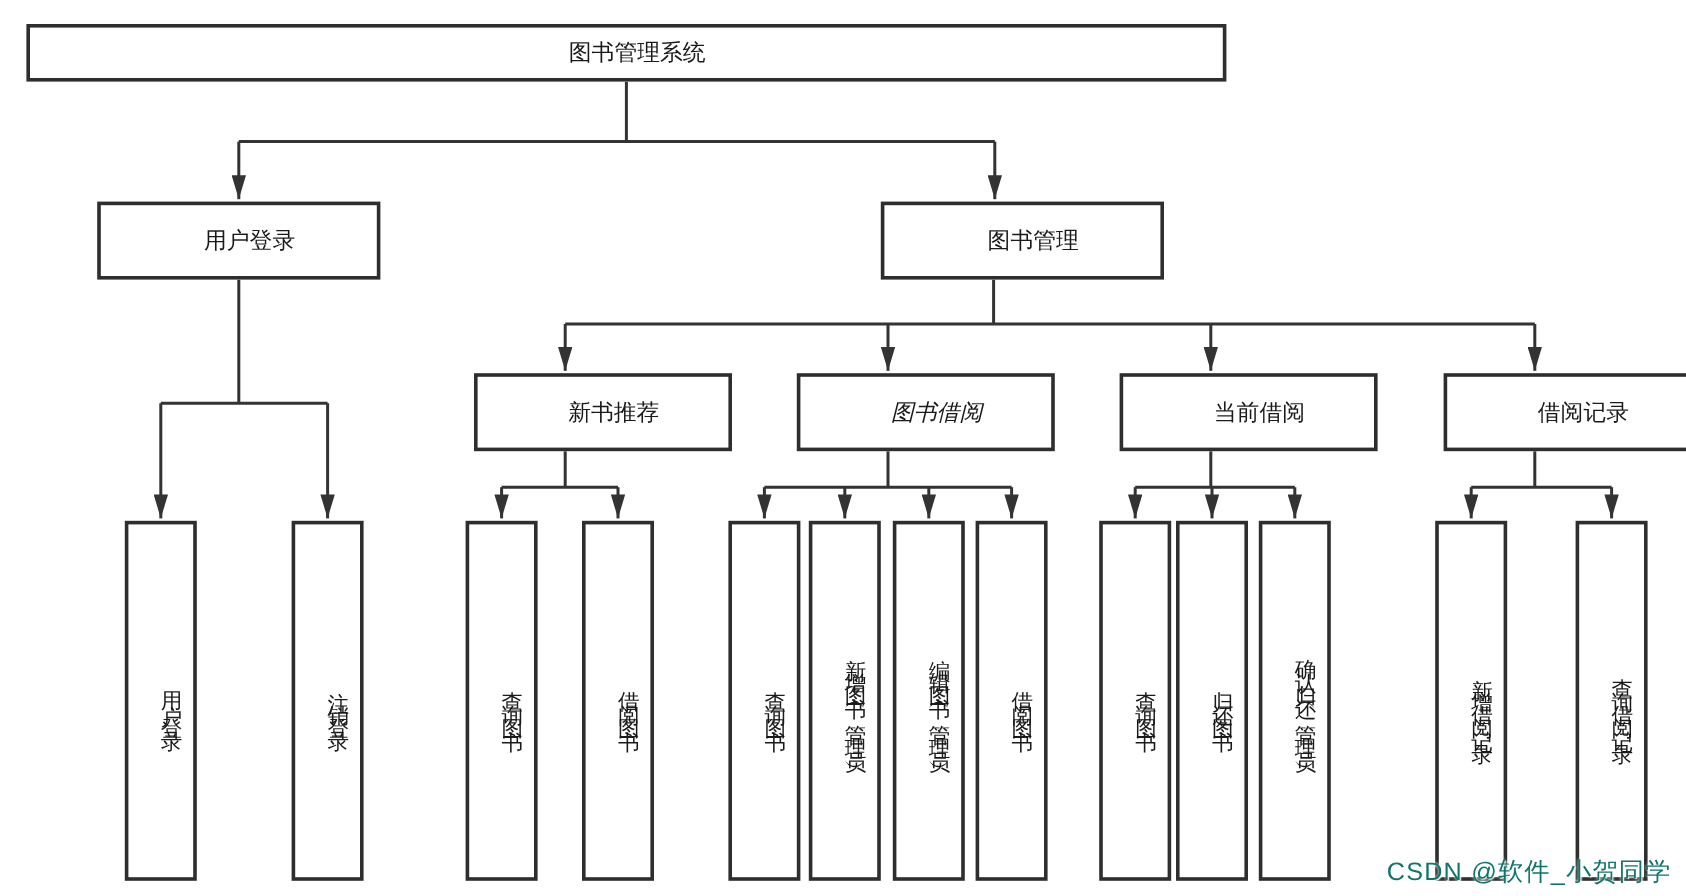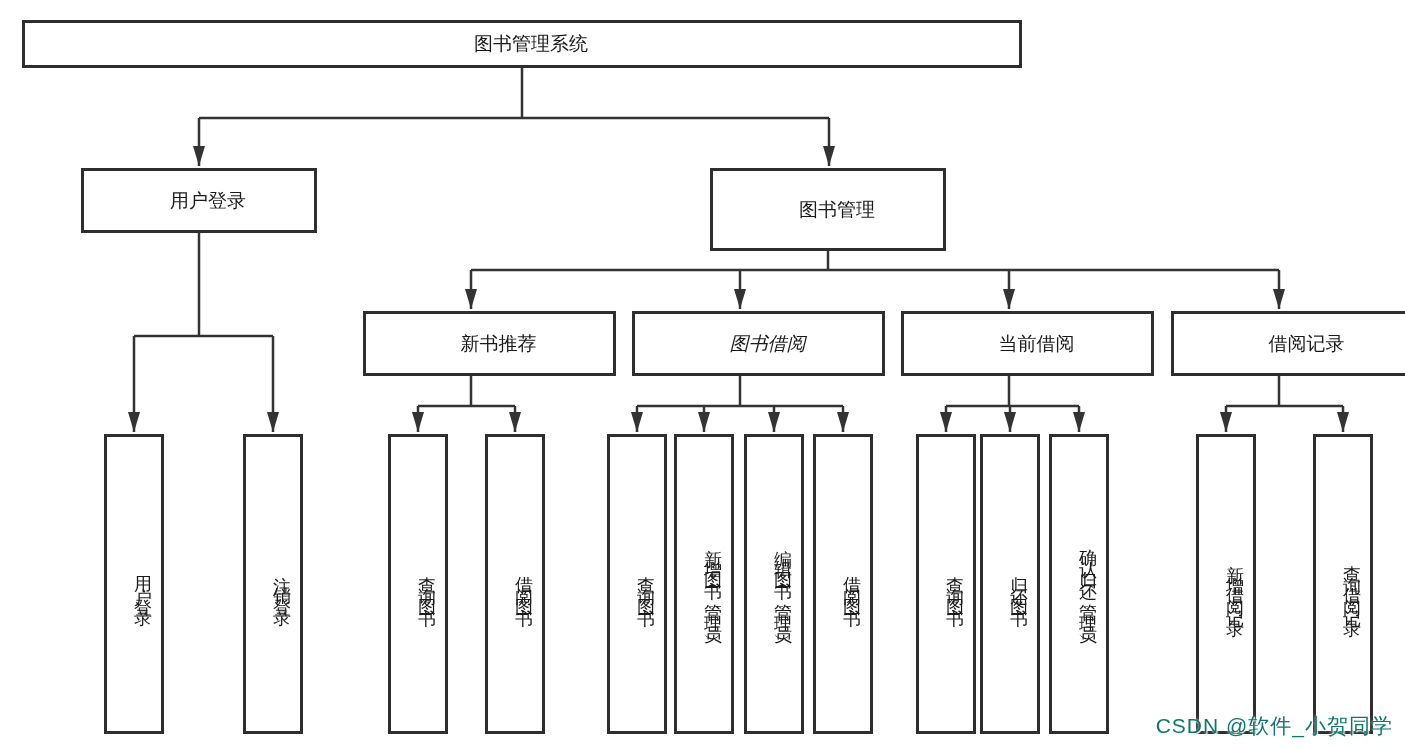--- a/index.html
+++ b/index.html
@@ -41,23 +41,23 @@
     text-orientation: mixed;
     font-size: 18px;
     letter-spacing: 11px;
     line-height: 1;
     white-space: normal;
   }
   
   .n-root  { left: 22px;   top: 20px;  width: 1000px; height: 48px; }
   
   .n-l2a   { left: 81px;   top: 168px; width: 236px;  height: 65px; }
-  .n-l2b   { left: 710px;  top: 168px; width: 236px;  height: 83px; }
+  .n-l2b   { left: 734px;  top: 168px; width: 236px;  height: 65px; }
   
-  .n-l3    { top: 311px; width: 253px; height: 65px; }
+  .n-l3    { top: 311px; width: 215px; height: 65px; margin-left: 32px; }
   .n-l3a   { left: 363px;  }
   .n-l3b   { left: 632px; font-style: italic;  }
   .n-l3c   { left: 901px;  }
   .n-l3d   { left: 1171px; }
   
   .leaf    { top: 434px; width: 60px; height: 300px; }
   .lf-g1a  { left: 104px;  }
   .lf-g1b  { left: 243px;  }
   .lf-g2a  { left: 388px;  }
   .lf-g2b  { left: 485px;  }

